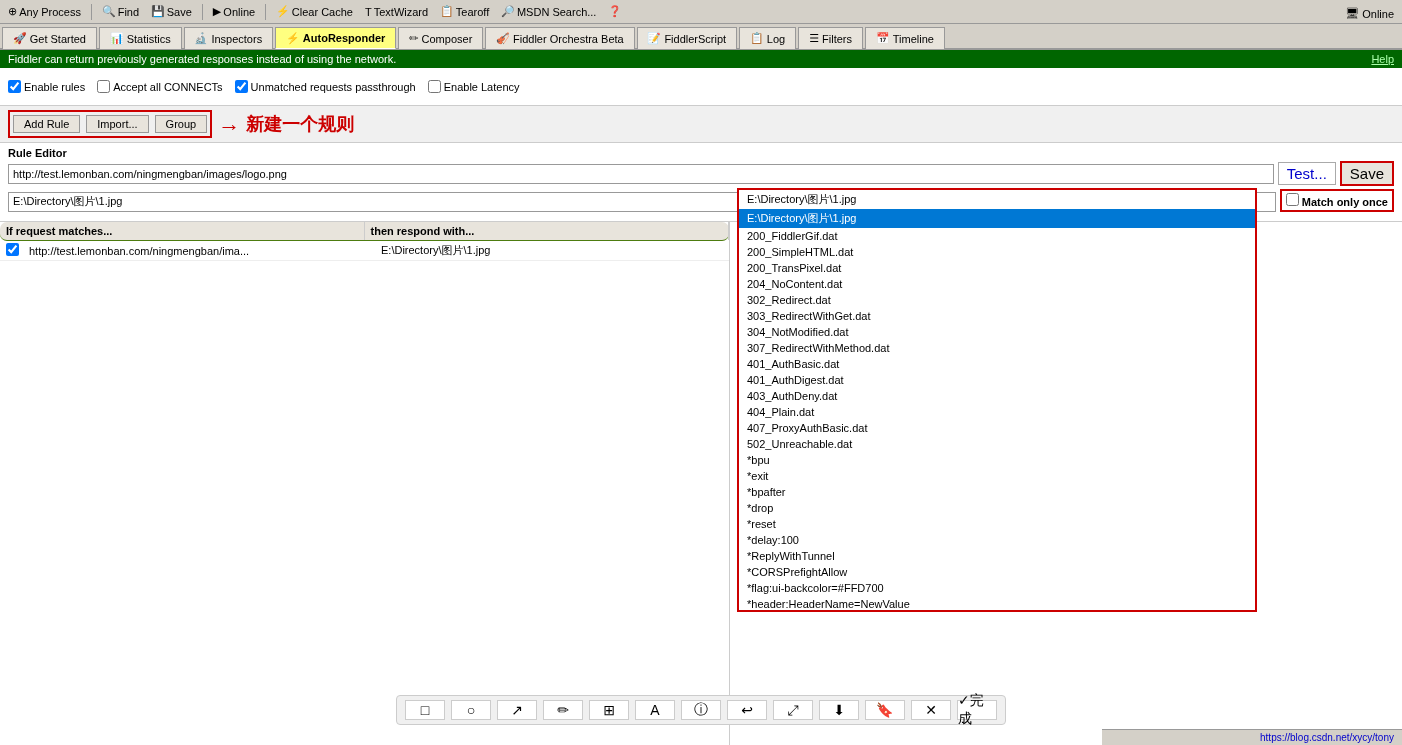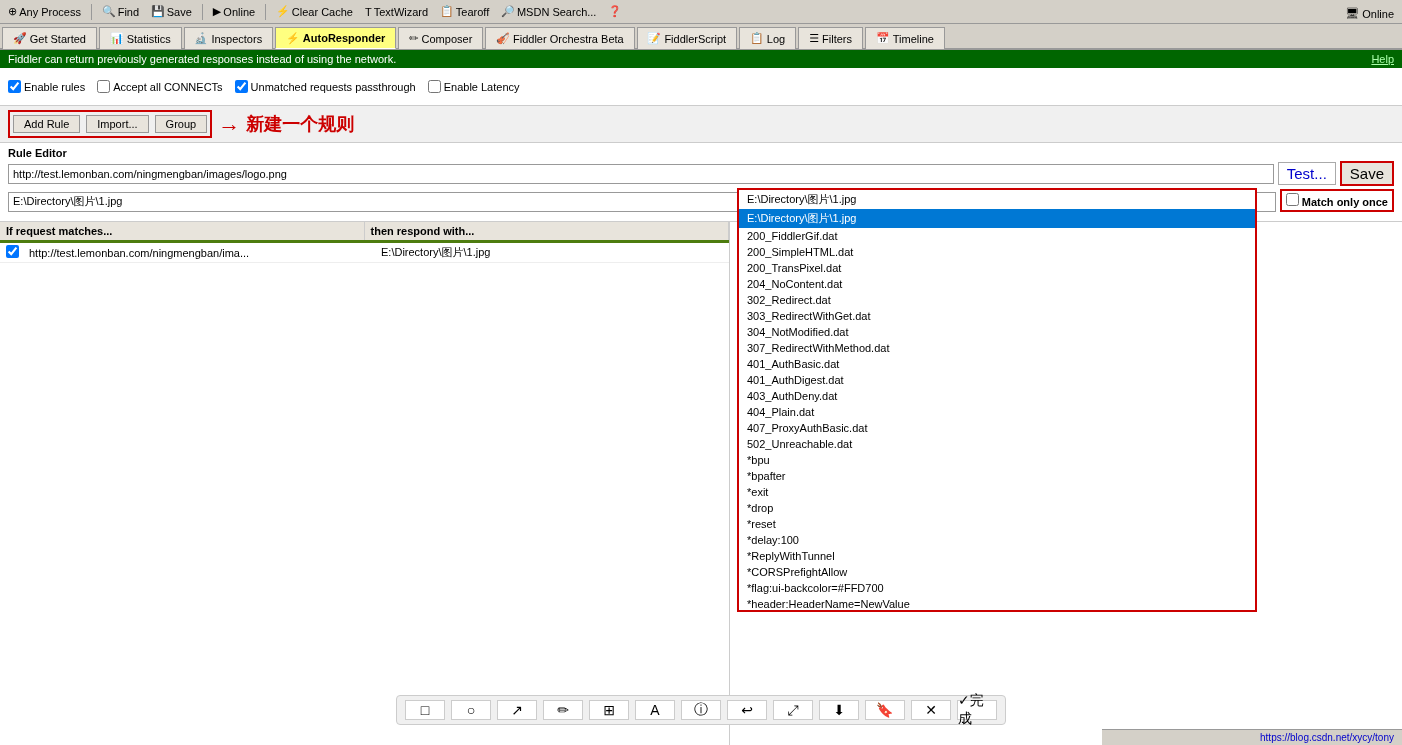--- a/index.html
+++ b/index.html
@@ -102,22 +102,23 @@
       display: flex; height: calc(100vh - 175px); background: white;
     }
 
     
     #rules-panel {
       width: 730px; border-right: 1px solid #ccc;
       display: flex; flex-direction: column;
     }
     #rules-header {
       display: flex; background: #e8e4dc;
-      border-bottom: 3px solid #4d7c0f; font-size: 11px;
+      border-bottom: 1px solid #4d7c0f; font-size: 11px;
       font-weight: bold;
+      border-radius: 7px;
     }
     .rules-col {
       padding: 3px 6px; flex: 1;
       border-right: 1px solid #ccc;
     }
 
     .rules-list { overflow-y: auto; flex: 1; }
     .rule-row {
       display: flex; align-items: center;
       border-bottom: 1px solid #eee; font-size: 11px;
@@ -344,22 +345,22 @@
       <div class="dropdown-item">303_RedirectWithGet.dat</div>
       <div class="dropdown-item">304_NotModified.dat</div>
       <div class="dropdown-item">307_RedirectWithMethod.dat</div>
       <div class="dropdown-item">401_AuthBasic.dat</div>
       <div class="dropdown-item">401_AuthDigest.dat</div>
       <div class="dropdown-item">403_AuthDeny.dat</div>
       <div class="dropdown-item">404_Plain.dat</div>
       <div class="dropdown-item">407_ProxyAuthBasic.dat</div>
       <div class="dropdown-item">502_Unreachable.dat</div>
       <div class="dropdown-item">*bpu</div>
+      <div class="dropdown-item">*exit</div>
       <div class="dropdown-item">*bpafter</div>
-      <div class="dropdown-item">*exit</div>
       <div class="dropdown-item">*drop</div>
       <div class="dropdown-item">*reset</div>
       <div class="dropdown-item">*delay:100</div>
       <div class="dropdown-item">*ReplyWithTunnel</div>
       <div class="dropdown-item">*CORSPrefightAllow</div>
       <div class="dropdown-item">*flag:ui-backcolor=#FFD700</div>
       <div class="dropdown-item">*header:HeaderName=NewValue</div>
     </div>
 </div>
 

